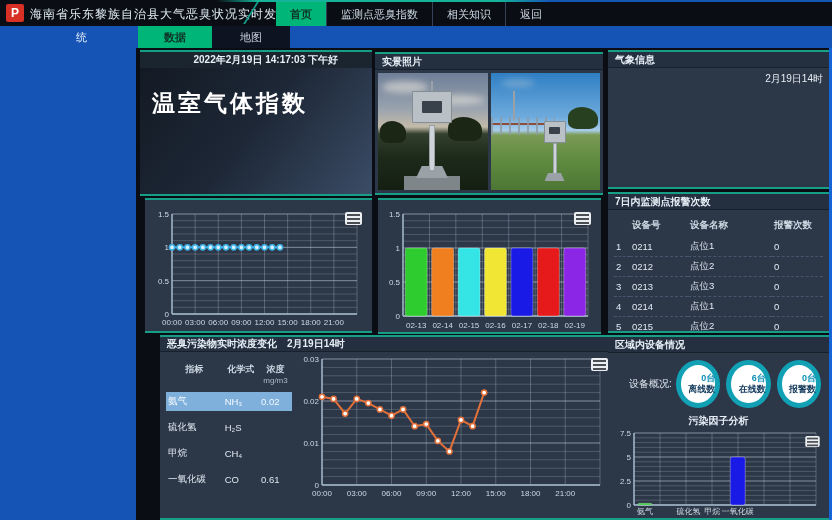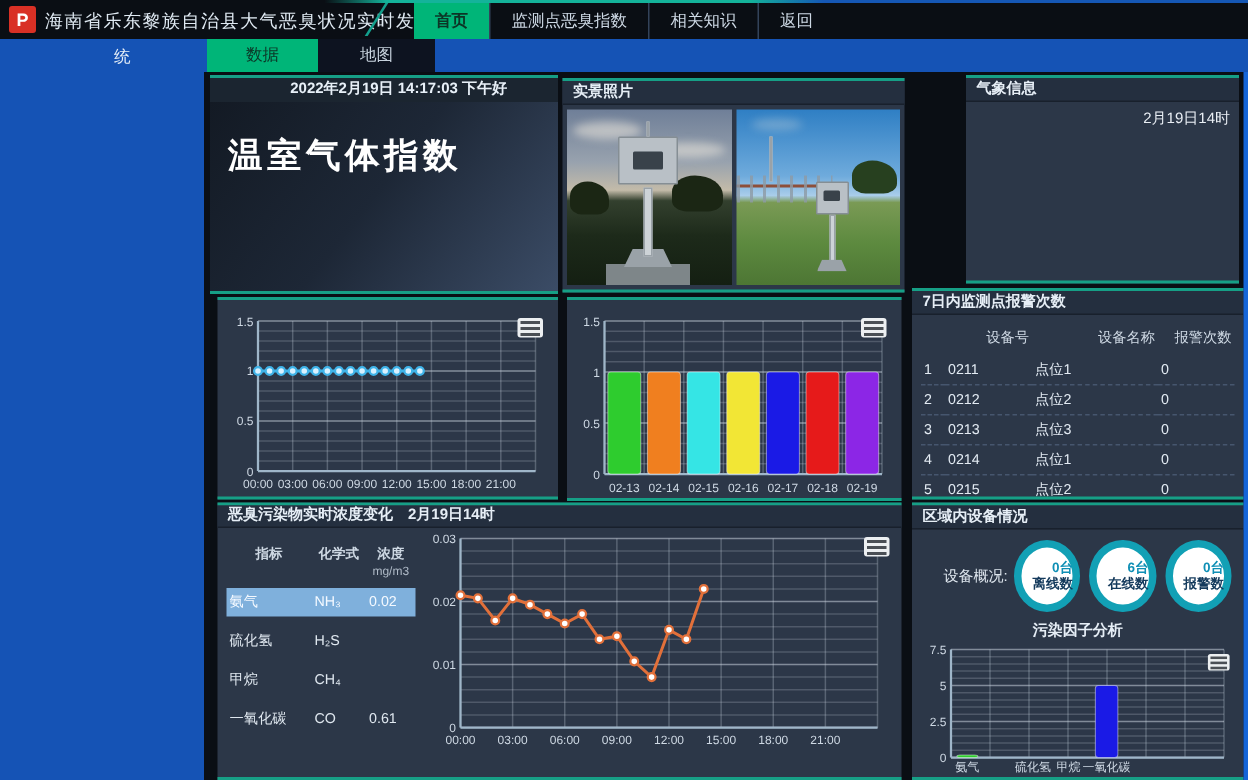--- a/index.html
+++ b/index.html
@@ -17,38 +17,38 @@
 .diag{position:absolute;left:240px;top:2px;height:22px;width:12px;border-right:2px solid #139f8c;transform:skewX(-32deg)}
 .nav{position:absolute;left:276px;top:2px;height:24px;display:flex;align-items:center}
 .nav-item{padding:0 14px;font-size:11px;color:#cdd8e4;height:24px;line-height:24px;cursor:pointer;white-space:nowrap}
 .nav-item + .nav-item{border-left:1px solid #33435a}
 .nav-item.active{background:#00b578;color:#0c3526;font-weight:bold;border-left:none}
 
 
 .subbar{position:absolute;left:0;top:26px;width:832px;height:22px;background:#1553b5;z-index:5}
 .wrap-char{position:absolute;left:76px;top:4px;font-size:11px;color:#e8f0f8}
 .tab{position:absolute;top:0;height:22px;line-height:22px;text-align:center;font-size:11px;cursor:pointer}
-.tab-data{left:138px;width:74px;background:#00b578;color:#0c3526;font-weight:normal}
+.tab-data{left:138px;width:74px;background:#00b578;color:#0c3526;font-weight:bold}
 .tab-map{left:212px;width:78px;background:#0d1320;color:#c7d2dd}
 
 
 .dash{position:absolute;left:136px;top:48px;width:696px;height:472px;background:#0a0e14;z-index:1}
 .scrollbar{position:absolute;left:829px;top:48px;width:3px;height:472px;background:#1565d8;z-index:9}
 
 .panel{position:absolute;background:#2c3748;border-top:2px solid #169f86;border-bottom:2px solid #169f86;z-index:2}
 .panel-header{height:16px;line-height:15px;padding-left:7px;font-size:10px;font-weight:bold;color:#e6eef6;
   background:#242f3f;border-bottom:1px solid #18202c;white-space:nowrap}
 
 .p1{left:140px;top:50px;width:232px;height:146px}
 .p2{left:375px;top:52px;width:228px;height:143px}
-.p3{left:644px;top:50px;width:182px;height:139px}
+.p3{left:608px;top:50px;width:221px;height:139px}
 .p4{left:145px;top:198px;width:227px;height:135px}
 .p5{left:378px;top:198px;width:223px;height:136px}
 .p6{left:608px;top:192px;width:221px;height:141px}
-.p7{left:145px;top:335px;width:456px;height:185px}
+.p7{left:160px;top:335px;width:456px;height:185px}
 .p8{left:608px;top:335px;width:221px;height:185px}
 
 
 .datebar{height:16px;background:#1b2530;font-size:10px;font-weight:bold;color:#e8f0f8;
   text-align:right;padding-right:34px;line-height:16px}
 .headline-area{height:calc(100% - 16px);background:linear-gradient(128deg,#131a24 0%,#1d2736 48%,#3b4c66 100%)}
 .headline{font-size:23px;font-weight:bold;color:#fff;letter-spacing:3px;padding:20px 0 0 12px}
 
 
 .photos{display:flex;gap:3px;padding:3px;height:calc(100% - 16px)}
@@ -74,21 +74,21 @@
 .menu-icon{position:absolute;width:17px;height:13px;background:#eceff1;border-radius:2px;
   display:flex;flex-direction:column;justify-content:center;gap:2px;padding:0 2px;cursor:pointer;z-index:3}
 .menu-icon i{display:block;height:2px;background:#4a4f55}
 .p4 .menu-icon{right:10px;top:12px}
 .p5 .menu-icon{right:10px;top:12px}
 .p7 .menu-icon{right:10px;top:22px}
 .p8 .menu-icon{right:8px;top:98px;transform:scale(.85)}
 
 
 .alarm-table{width:calc(100% - 12px);margin:7px 6px 0;border-collapse:collapse;font-size:9.5px;color:#e3ebf3}
-.alarm-table th{text-align:right;font-weight:normal;color:#cfd9e4;padding:2px 2px 5px}
+.alarm-table th{text-align:left;font-weight:bold;color:#cfd9e4;padding:2px 2px 5px}
 .alarm-table td{padding:3px 2px;border-bottom:1px dashed #46566e}
 .alarm-table th:nth-child(1),.alarm-table td:nth-child(1){width:16px}
 .alarm-table th:nth-child(2),.alarm-table td:nth-child(2){width:58px}
 .alarm-table th:nth-child(3),.alarm-table td:nth-child(3){width:84px}
 
 
 .p7 .panel-header{display:flex;gap:10px;height:15px;line-height:14px}
 .odor-body{position:relative;height:calc(100% - 15px)}
 .odor-table{position:absolute;left:6px;top:4px;width:126px;border-collapse:separate;border-spacing:0 7px;
   font-size:9.5px;color:#dfe7ef}

